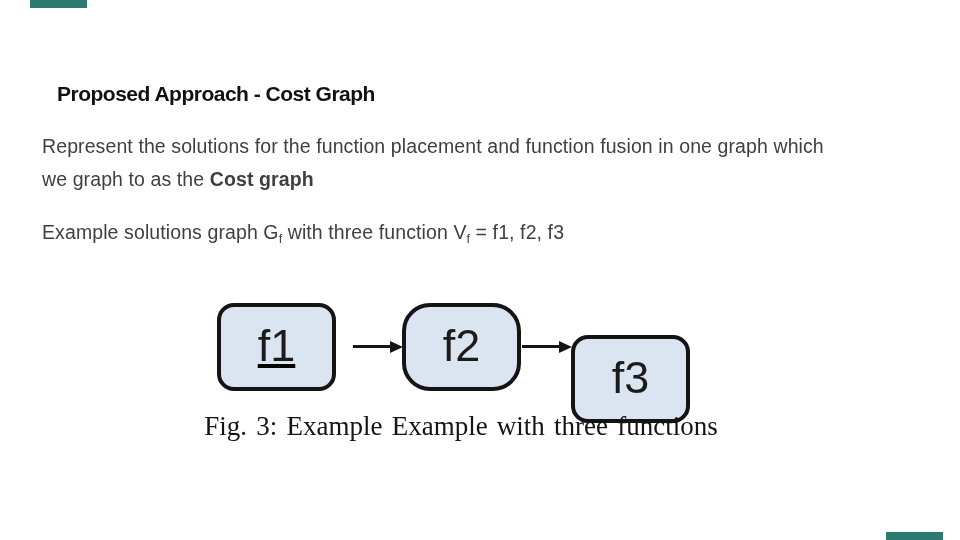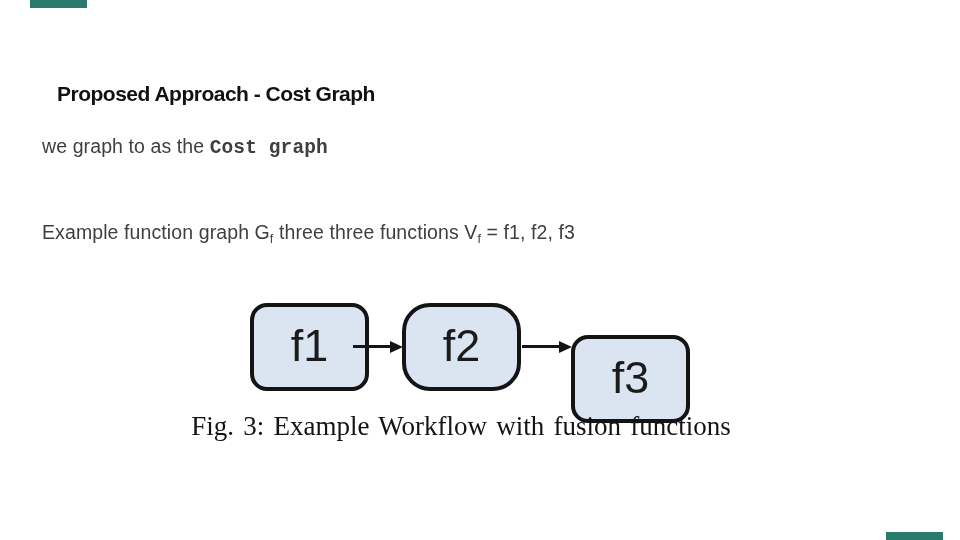--- a/index.html
+++ b/index.html
@@ -30,21 +30,21 @@
   .para{
     position:absolute;
     left:42px;
     font-size:19.5px;
     line-height:33px;
     color:var(--body-text,#3f3f3f);
     letter-spacing:0.1px;
   }
   .p1{top:130px;width:880px;}
   .p2{top:216px;width:880px;white-space:nowrap;}
-  .para .b{font-weight:700;font-family:Liberation Mono, monospace;}
+  .para .b{font-weight:700;}
   .para sub{
     font-size:12.5px;
     position:relative;
     top:0.33em;
     vertical-align:baseline;
     line-height:0;
   }
   .figure{
     position:absolute;
     left:170px;top:290px;
@@ -53,21 +53,21 @@
   .node{
     position:absolute;
     top:13px;
     width:119px;height:88px;
     box-sizing:border-box;
     background:var(--node-fill,#dbe5f1);
     border:4.5px solid var(--node-border,#141414);
     border-radius:17px;
     display:flex;align-items:center;justify-content:center;
   }
-  .node1{left:80px;}
+  .node1{left:47px;text-decoration:underline;}
   .node2{left:232px;border-radius:28px;}
   .node3{left:401px;margin-top:32px;}
   .node-label{
     font-size:45px;
     color:#1b1b1b;
     line-height:1;
     padding-bottom:3px;
   }
   .arrow{
     position:absolute;
@@ -104,36 +104,39 @@
 
 <div class="slide">
 
   <div class="accent accent-top"></div>
   <div class="accent accent-bottom"></div>
 
   <h1 class="title">Proposed Approach - Cost Graph</h1>
 
   <div class="para p1">
     <div>
+      <span>Represent the solutions for the function placement and function fusion in one graph which</span>
+    </div>
+    <div>
       <span>we graph to as the </span><span class="b">Cost graph</span>
     </div>
   </div>
 
   <div class="para p2">
-    <span>Example function graph G</span><sub>f</sub><span> three three functions V</span><sub>f</sub><span> = f1, f2, f3</span>
+    <span>Example solutions graph G</span><sub>f</sub><span> with three function V</span><sub>f</sub><span> = f1, f2, f3</span>
   </div>
 
   <div class="figure">
     <div class="node node1">
       <span class="node-label">f1</span>
     </div>
     <div class="arrow arrow1"></div>
     <div class="node node2">
       <span class="node-label">f2</span>
     </div>
     <div class="arrow arrow2"></div>
     <div class="node node3">
       <span class="node-label">f3</span>
     </div>
-    <div class="caption">Fig. 3: Example Workflow with fusion functions</div>
+    <div class="caption">Fig. 3: Example Example with three functions</div>
   </div>
 
 </div>
 
 </body></html>

